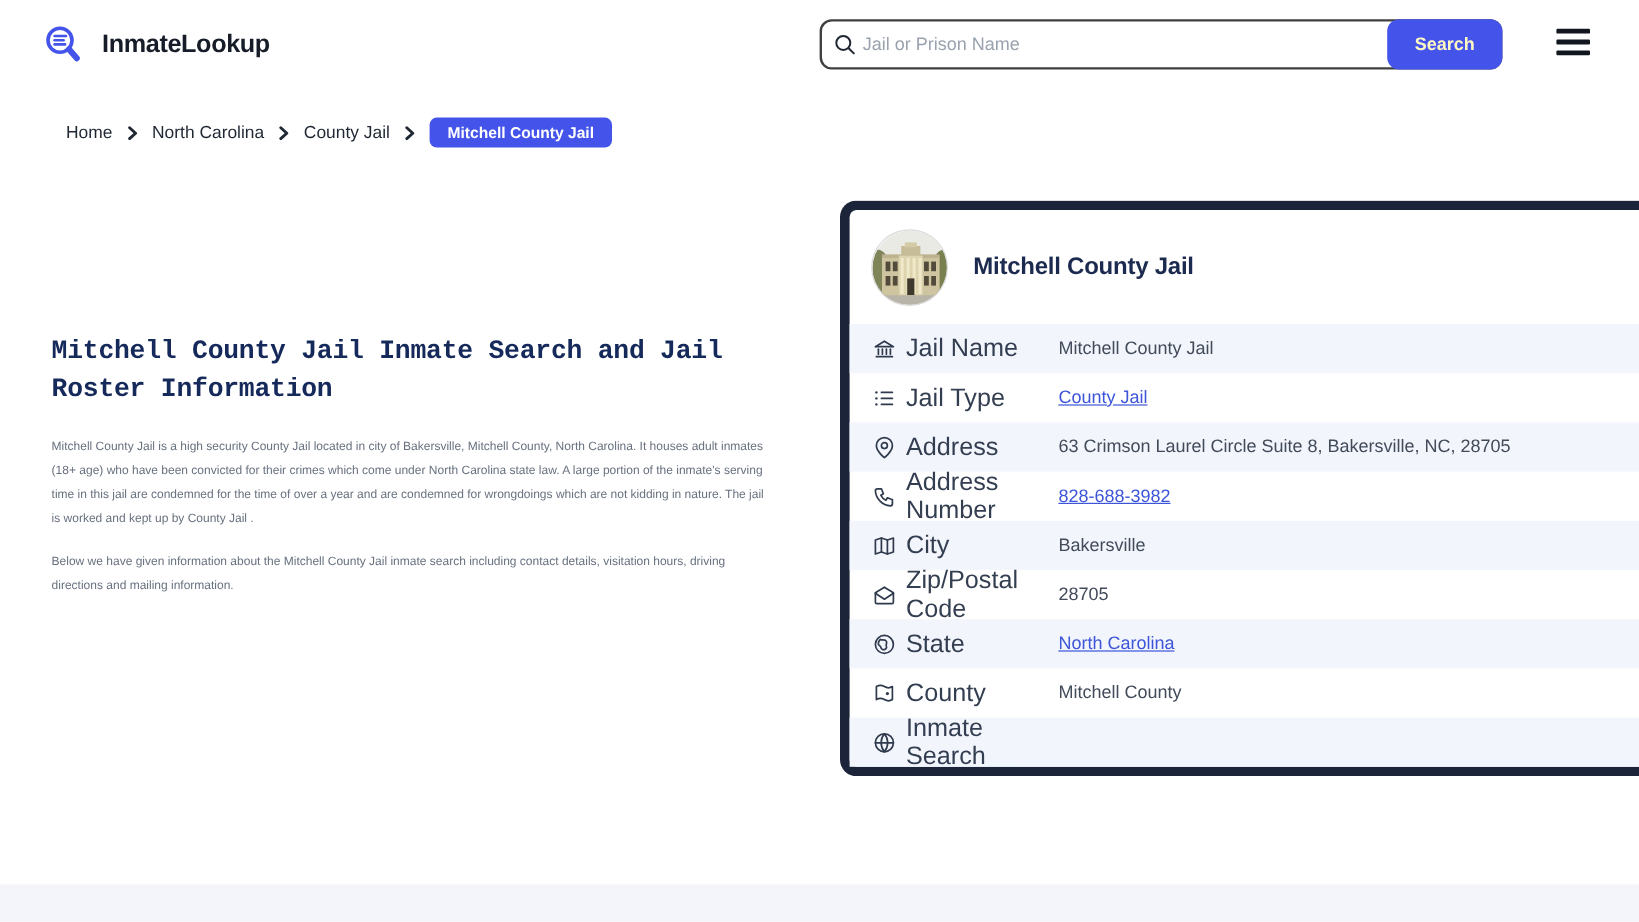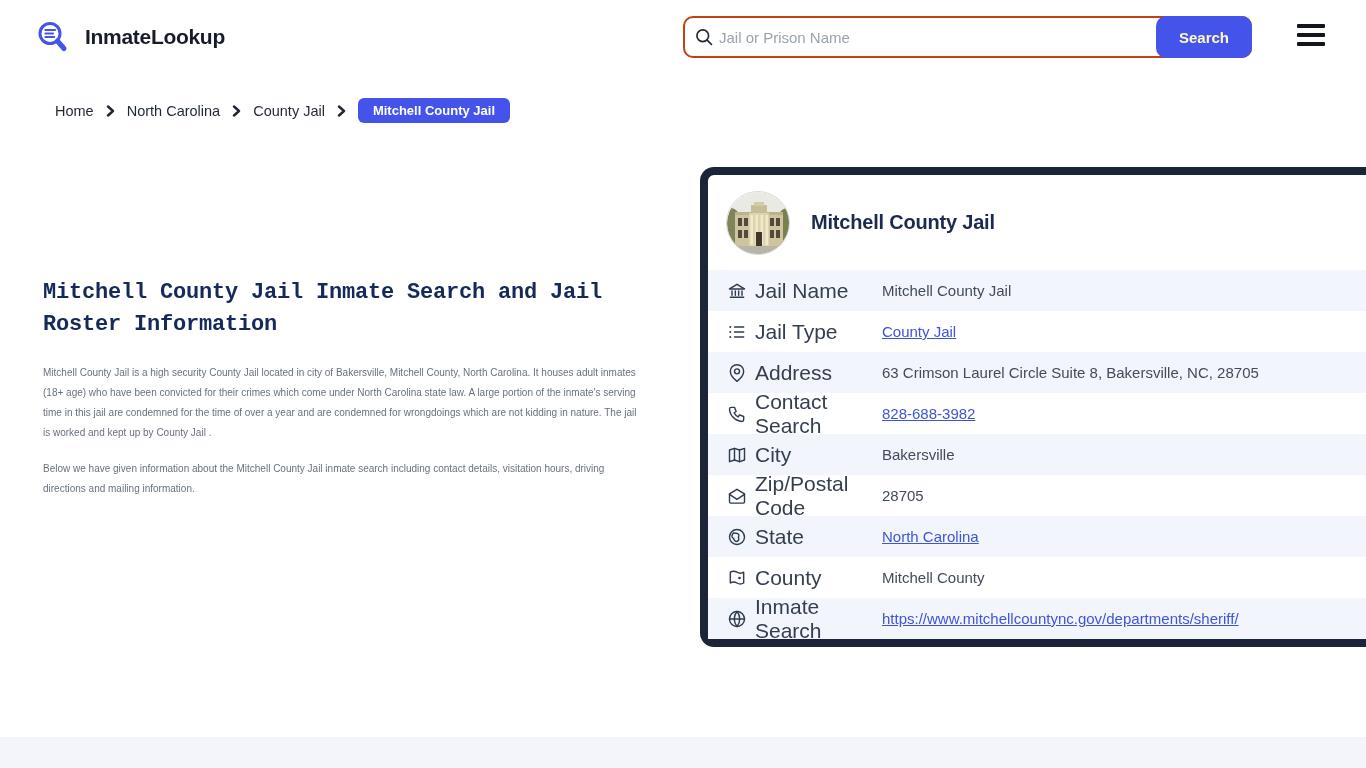--- a/index.html
+++ b/index.html
@@ -5,21 +5,21 @@
   * { margin:0; padding:0; box-sizing:border-box; }
   html,body { width:1366px; height:768px; overflow:hidden; background:#ffffff;
     font-family:"Liberation Sans", sans-serif; }
   .abs { position:absolute; }
 
   
   .logo { left:36px; top:20px; display:flex; align-items:center; gap:15px; }
   .logo-text { font-size:21px; font-weight:700; color:#161c28; letter-spacing:-0.3px; }
 
   .searchwrap { left:683px; top:16px; width:569px; height:42px;
-    border:2px solid #c2410c; border-radius:10px; background:#fff; }
+    border:2px solid #404040; border-radius:10px; background:#fff; }
   .search-input { position:absolute; left:34px; top:0; width:420px; height:38px;
     border:none; outline:none; font-size:15px; color:#1f2733;
     font-family:"Liberation Sans", sans-serif; background:transparent; }
   .search-input::placeholder { color:#9aa2ae; }
   .search-mag { position:absolute; left:9px; top:9px; }
   .search-btn { position:absolute; right:-2px; top:-2px; width:96px; height:42px;
     background:#4453e9; color:#fef9c3; font-size:15px; font-weight:700;
     border:none; border-radius:10px; cursor:pointer;
     font-family:"Liberation Sans", sans-serif; }
 
@@ -206,21 +206,21 @@
       <span class="row-label">Address</span>
       <span class="row-value">63 Crimson Laurel Circle Suite 8, Bakersville, NC, 28705</span>
     </div>
 
     <div class="row">
       <span class="row-icon">
         <svg width="20" height="20" viewBox="0 0 24 24" fill="none" stroke="currentColor" stroke-width="1.7" stroke-linecap="round" stroke-linejoin="round">
           <path d="M5 4h4l2 5-2.5 1.5a11 11 0 0 0 5 5L15 13l5 2v4a2 2 0 0 1-2 2A16 16 0 0 1 3 6a2 2 0 0 1 2-2"></path>
         </svg>
         </span>
-      <span class="row-label">Contact Search</span>
+      <span class="row-label">Address Number</span>
       <a class="row-value link">828-688-3982</a>
     </div>
 
     <div class="row">
       <span class="row-icon">
         <svg width="20" height="20" viewBox="0 0 24 24" fill="none" stroke="currentColor" stroke-width="1.7" stroke-linecap="round" stroke-linejoin="round">
           <path d="M9 4 3 6v14l6-2 6 2 6-2V4l-6 2-6-2Z"></path>
             <line x1="9" y1="4" x2="9" y2="18"></line>
             <line x1="15" y1="6" x2="15" y2="20"></line>
         </svg>
@@ -264,19 +264,18 @@
 
     <div class="row">
       <span class="row-icon">
         <svg width="20" height="20" viewBox="0 0 24 24" fill="none" stroke="currentColor" stroke-width="1.7" stroke-linecap="round" stroke-linejoin="round">
           <circle cx="12" cy="12" r="9"></circle>
             <line x1="3" y1="12" x2="21" y2="12"></line>
           <path d="M12 3a14 14 0 0 1 0 18M12 3a14 14 0 0 0 0 18"></path>
         </svg>
         </span>
       <span class="row-label">Inmate Search</span>
-      <a class="row-value link">https://www.mitchellcountync.gov/departments/sheriff/</a>
     </div>
 
   </div>
 </div>
 
 <div class="abs footstrip"></div>
 
 </body></html>

